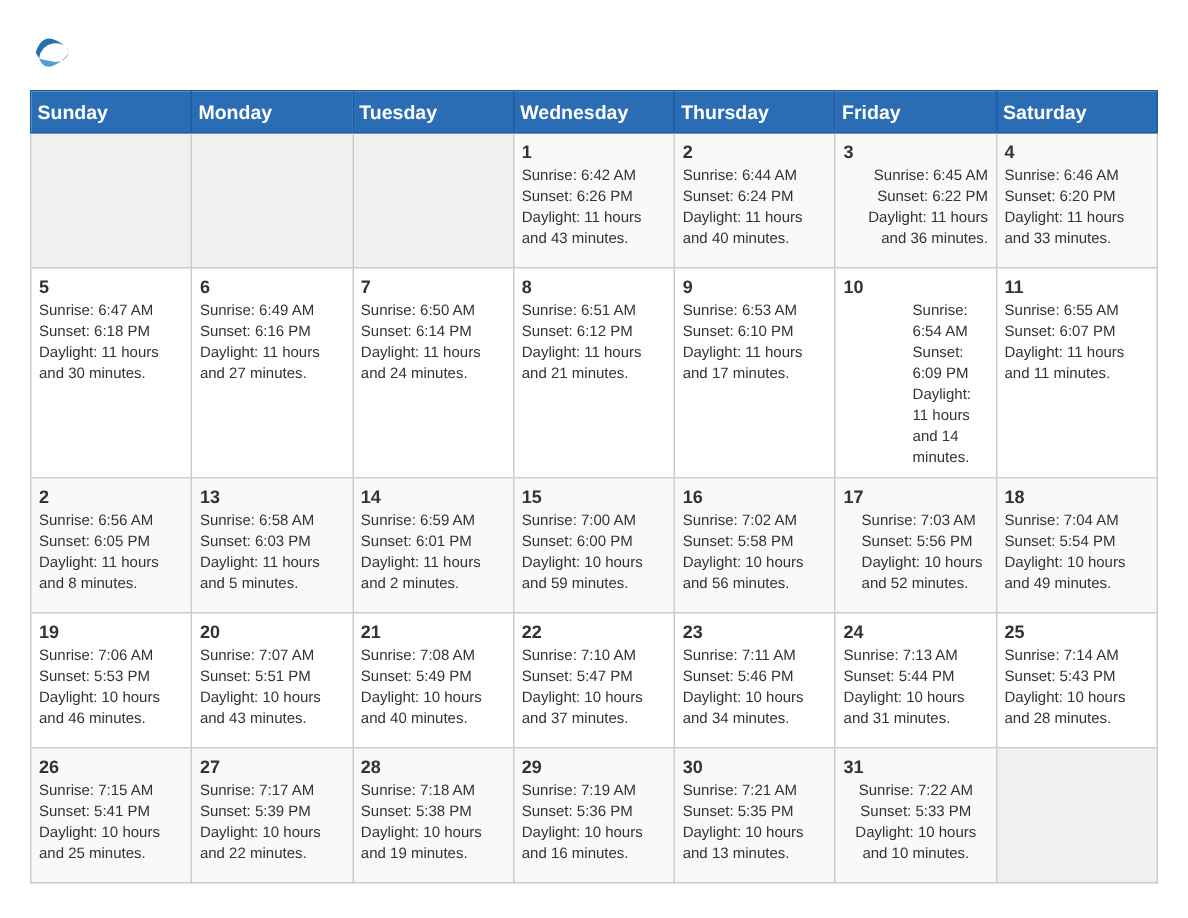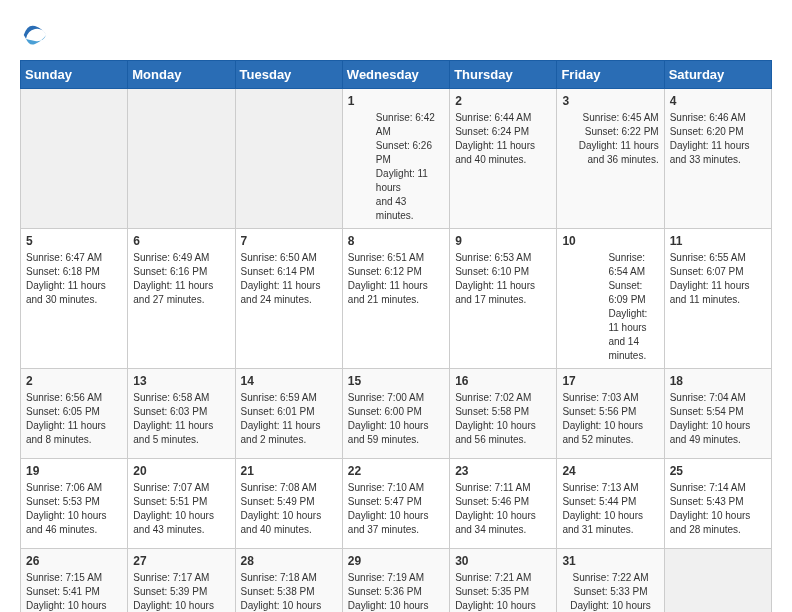--- a/index.html
+++ b/index.html
@@ -124,21 +124,21 @@
         <th>Saturday</th>
       </tr>
   </thead>
   <tbody id="calendar-body">
   <tr>
         <td class="empty-cell"></td>
         <td class="empty-cell"></td>
         <td class="empty-cell"></td>
         <td>
           <span class="day-num">1</span>
-          <div class="day-info" style="white-space: pre-line; margin-left: 28px;">Sunrise: 6:42 AM
+          <div class="day-info" style="white-space: pre-line;">Sunrise: 6:42 AM
 Sunset: 6:26 PM
 Daylight: 11 hours
 and 43 minutes.</div>
         </td>
         <td>
           <span class="day-num">2</span>
           <div class="day-info" style="white-space: pre-line;">Sunrise: 6:44 AM
 Sunset: 6:24 PM
 Daylight: 11 hours
 and 40 minutes.</div>
@@ -240,21 +240,21 @@
         </td>
         <td>
           <span class="day-num">16</span>
           <div class="day-info" style="white-space: pre-line;">Sunrise: 7:02 AM
 Sunset: 5:58 PM
 Daylight: 10 hours
 and 56 minutes.</div>
         </td>
         <td>
           <span class="day-num">17</span>
-          <div class="day-info" style="white-space: pre-line;">Sunrise: 7:03 AM
+          <div class="day-info" style="white-space: pre-line; margin-left: 12px;">Sunrise: 7:03 AM
 Sunset: 5:56 PM
 Daylight: 10 hours
 and 52 minutes.</div>
         </td>
         <td>
           <span class="day-num">18</span>
           <div class="day-info" style="white-space: pre-line;">Sunrise: 7:04 AM
 Sunset: 5:54 PM
 Daylight: 10 hours
 and 49 minutes.</div>

